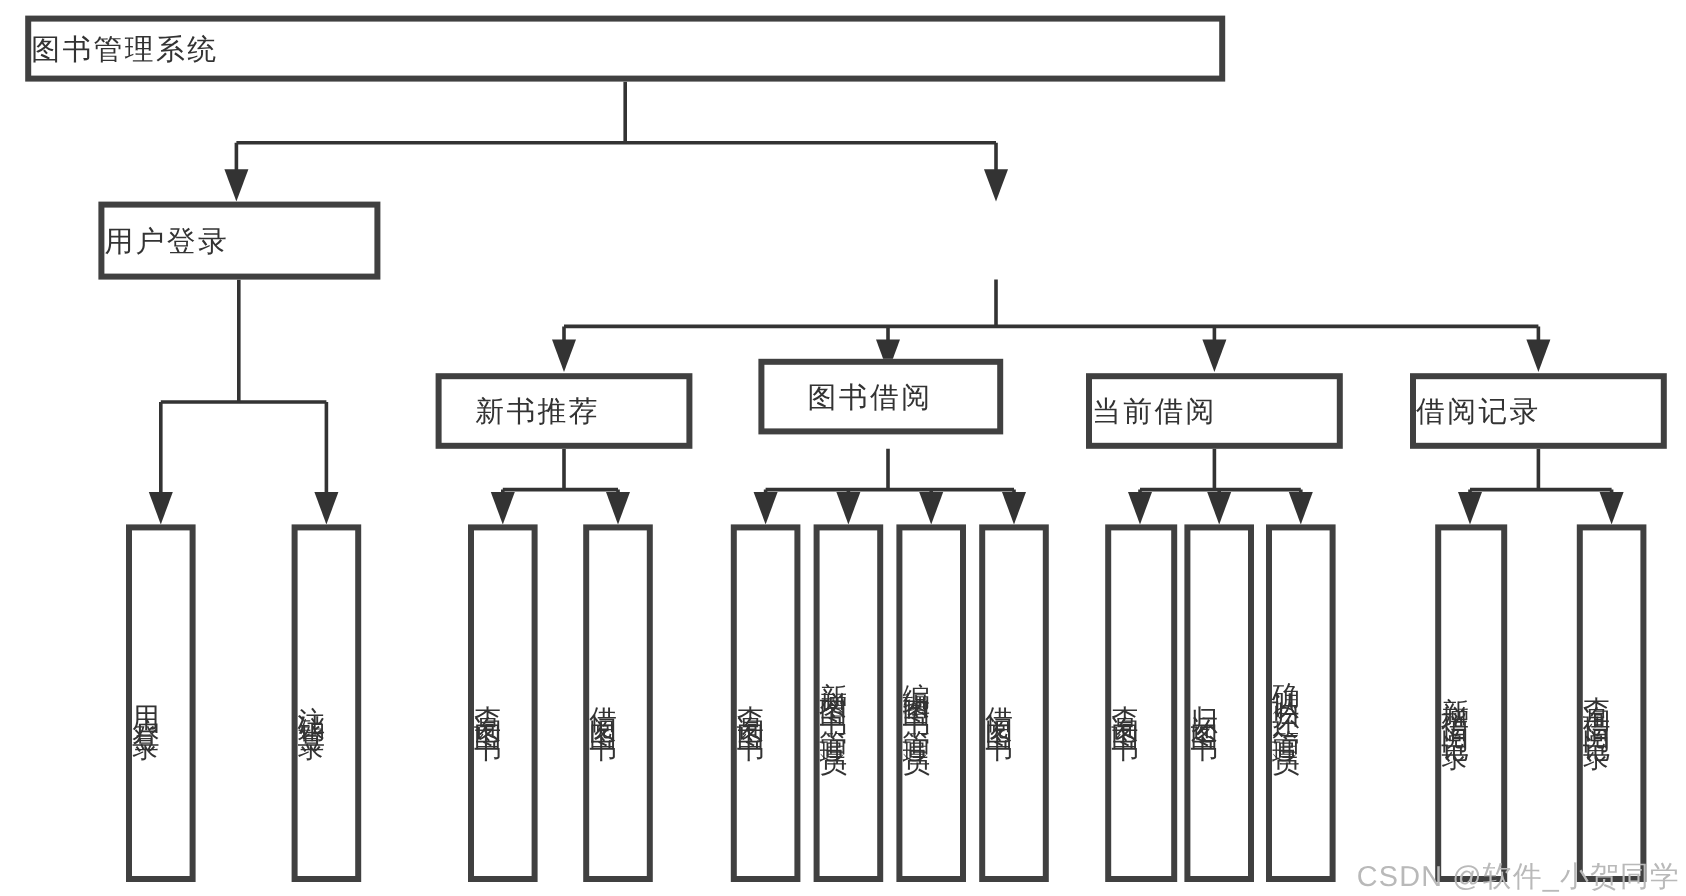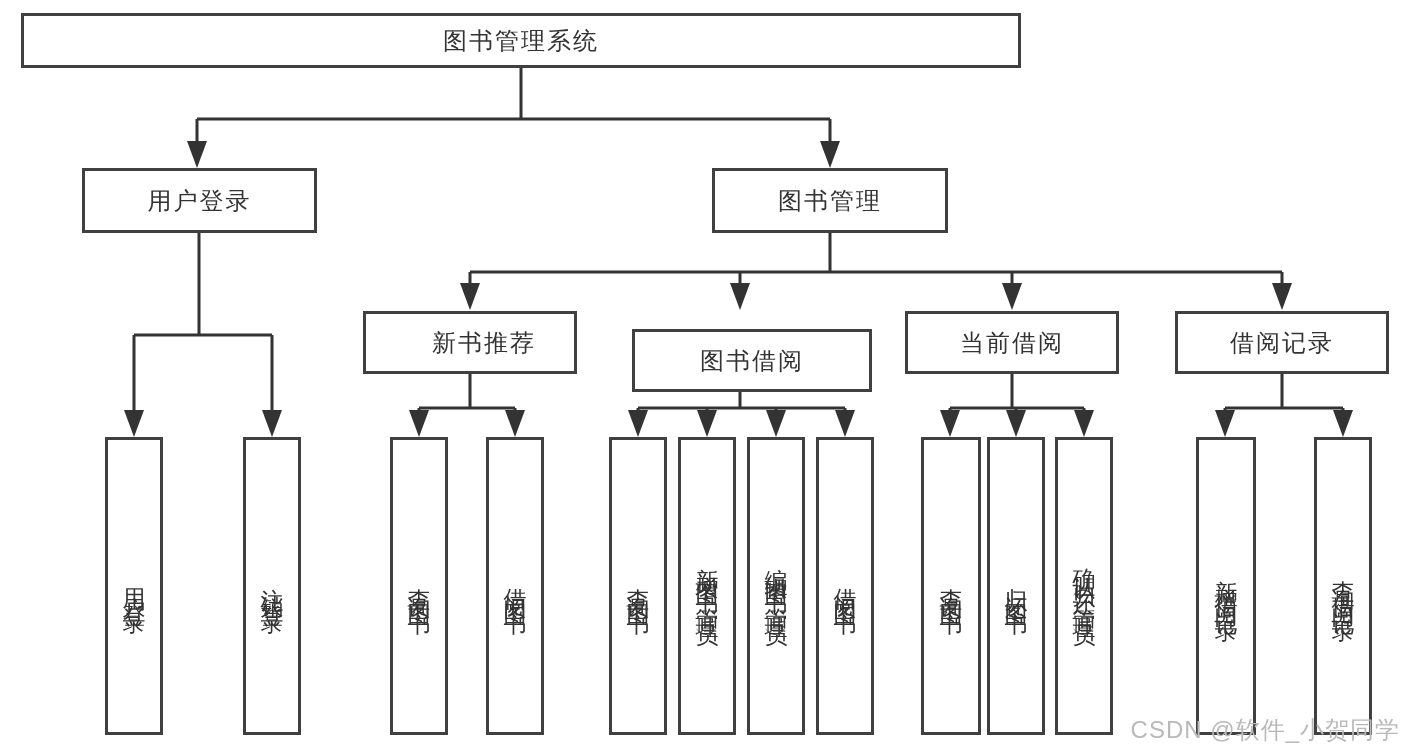--- a/index.html
+++ b/index.html
@@ -17,26 +17,26 @@
   }
   .connectors {
     position: absolute;
     left: 0;
     top: 0;
     z-index: 1;
   }
   .box, .vbox {
     position: absolute;
     box-sizing: border-box;
-    border: 3px solid #404040;
+    border: 5px solid #404040;
     background: #ffffff;
     color: #333333;
     display: flex;
     align-items: center;
-    justify-content: center;
+    justify-content: flex-start;
     z-index: 2;
   }
   .box span {
     font-size: 24px;
     letter-spacing: 2px;
     white-space: nowrap;
     color: #333333;
   }
   .vbox {
     width: 58px;
@@ -99,29 +99,26 @@
   </svg>
 
   <div class="box" style="left:21px; top:13px; width:1000px; height:55px;">
     <span>图书管理系统</span>
   </div>
 
   <div class="box" style="left:82px; top:168px; width:235px; height:65px;">
     <span>用户登录</span>
   </div>
 
-  <div class="box" style="left:712px; top:168px; width:236px; height:65px;">
-    <span>图书管理</span>
-  </div>
 
   <div class="box" style="left:363px; top:311px; width:214px; height:63px;padding-left:28px;">
     <span>新书推荐</span>
   </div>
 
-  <div class="box" style="left:632px; top:329px; width:240px; height:63px;">
+  <div class="box" style="left:632px; top:299px; width:204px; height:63px;padding-left:36px;">
     <span>图书借阅</span>
   </div>
 
   <div class="box" style="left:905px; top:311px; width:214px; height:63px;font-family:Liberation Mono, monospace;">
     <span>当前借阅</span>
   </div>
 
   <div class="box" style="left:1175px; top:311px; width:214px; height:63px;">
     <span>借阅记录</span>
   </div>

